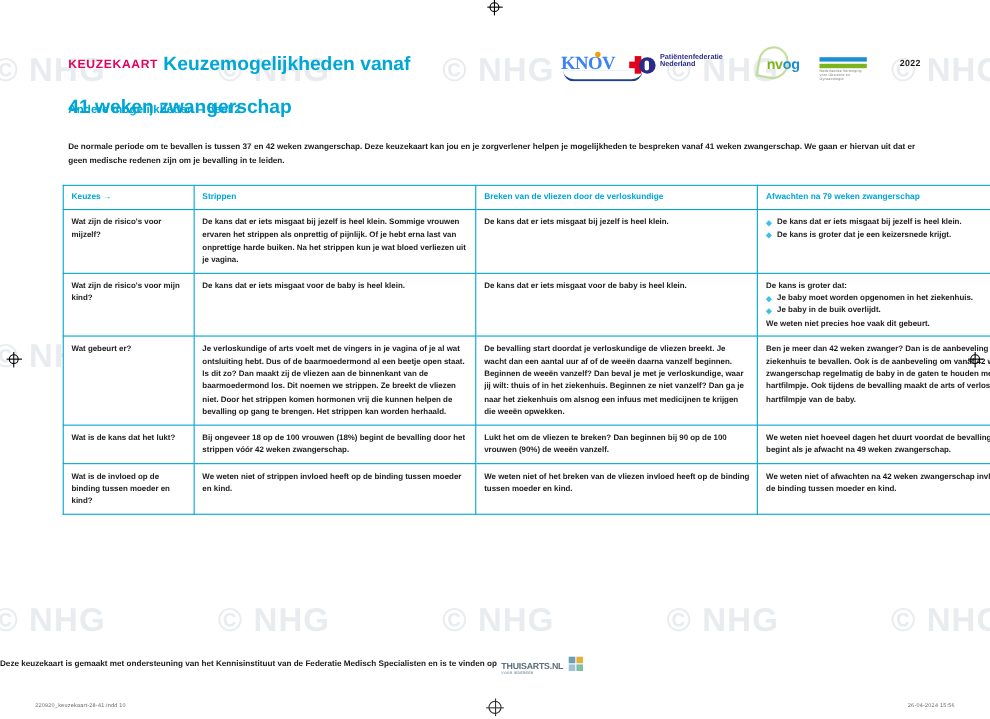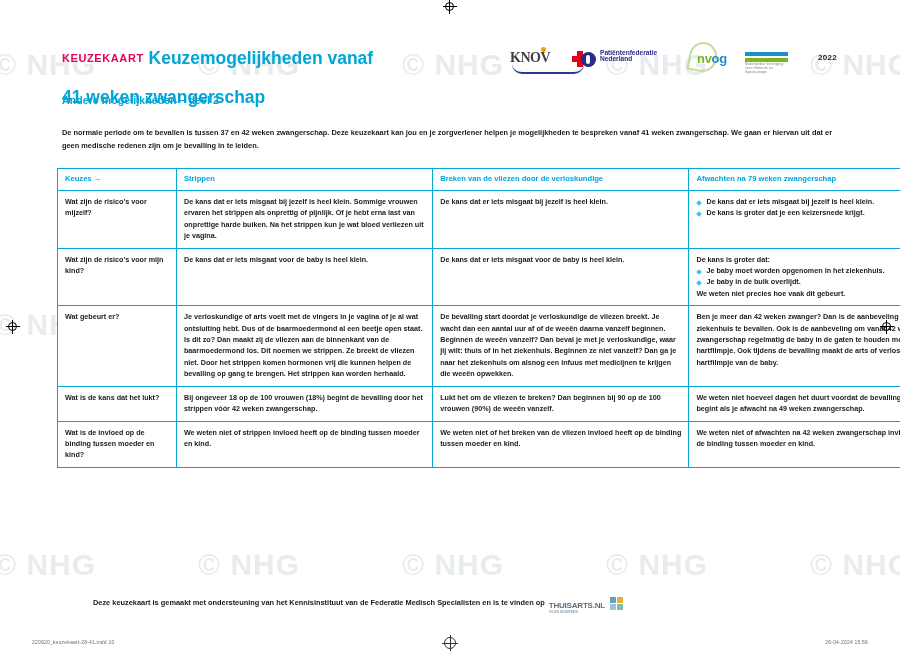--- a/index.html
+++ b/index.html
@@ -24,21 +24,21 @@
   
   .header{position:absolute;left:62px;top:48px;width:780px;height:58px;}
   .title-line1{font-size:17px;line-height:20px;white-space:nowrap;}
   .kw{color:#e6005a;font-weight:700;font-size:11px;letter-spacing:.6px;vertical-align:2px;}
   .maintitle{color:#00a6d6;font-weight:700;font-size:17.5px;text-align:center;}
   .title-line2{color:#00a6d6;font-weight:700;font-size:17.5px;line-height:22px;margin-top:17px;}
   .subtitle{position:absolute;left:62px;top:94px;color:#00a6d6;font-weight:700;font-size:10.5px;letter-spacing:.1px;}
 
   .intro{position:absolute;left:62px;top:126px;width:772px;font-size:7.4px;line-height:13px;font-weight:700;color:#1b1b1b;}
   .logo-knov{position:absolute;left:510px;top:48px;width:76px;height:26px;}
-  .logo-knov .kn{font-family:"Liberation Serif",serif;font-size:14px;color:#404040;font-weight:700;letter-spacing:-.5px;}
+  .logo-knov .kn{font-family:"Liberation Serif",serif;font-size:17px;color:#3b82f6;font-weight:700;letter-spacing:-.5px;}
   .logo-knov .dot{position:absolute;left:31px;top:-1px;width:5px;height:5px;background:#f4a100;border-radius:50%;}
   .logo-knov .swoosh{position:absolute;left:2px;top:16px;width:72px;height:8px;border-bottom:2px solid #1d3f94;border-radius:0 0 40px 40px;}
 
   .logo-pfn{position:absolute;left:572px;top:46px;width:112px;height:28px;}
   .logo-pfn .cross{position:absolute;left:0;top:5px;width:16px;height:16px;}
   .logo-pfn .cross i{position:absolute;background:#e2001a;}
   .logo-pfn .cross i.h{left:0;top:5px;width:16px;height:6px;}
   .logo-pfn .cross i.v{left:5px;top:0;width:6px;height:16px;}
   .logo-pfn .badge{position:absolute;left:9px;top:6px;width:15px;height:15px;border-radius:50%;background:#2b2b87;}
   .logo-pfn .badge:after{content:"";position:absolute;left:5px;top:3px;width:4px;height:9px;background:#fff;border-radius:2px;}
@@ -74,21 +74,21 @@
   .col0{width:104px;}
   .col1{width:224px;}
   .col2{width:224px;}
   .col3{width:233px;}
   ul.bul{margin:0;padding:0;list-style:none;}
   ul.bul li{position:relative;padding-left:10px;margin:0;}
   ul.bul li:before{content:"";position:absolute;left:1px;top:4.5px;width:4px;height:4px;background:#3ec0e8;transform:rotate(45deg);}
   .plain{margin:0;}
 
   
-  .footer{position:absolute;left:0;top:596px;width:716px;text-align:center;font-size:7.4px;font-weight:700;color:#1b1b1b;}
+  .footer{position:absolute;left:0;top:596px;width:716px;font-size:7.4px;font-weight:700;color:#1b1b1b;}
   .footer .row{display:inline-flex;align-items:center;gap:4px;}
   .ta-logo{display:inline-flex;align-items:flex-end;gap:2px;position:relative;top:1px;}
   .ta-word{font-size:8px;font-weight:700;color:#5b6e7a;letter-spacing:-.2px;}
   .ta-sub{position:absolute;left:0;top:9px;font-size:3.2px;color:#8aa0ac;letter-spacing:.2px;white-space:nowrap;}
   .ta-sq{display:inline-block;width:6px;height:6px;}
   .ta-grid{display:inline-grid;grid-template-columns:6px 6px;grid-gap:1px;margin-left:3px;}
 
   
   .printbar{position:absolute;left:0;top:636px;width:900px;height:18px;}
   .pb-left{position:absolute;left:32px;top:3px;font-size:5px;color:#6b6b6b;letter-spacing:.2px;}

